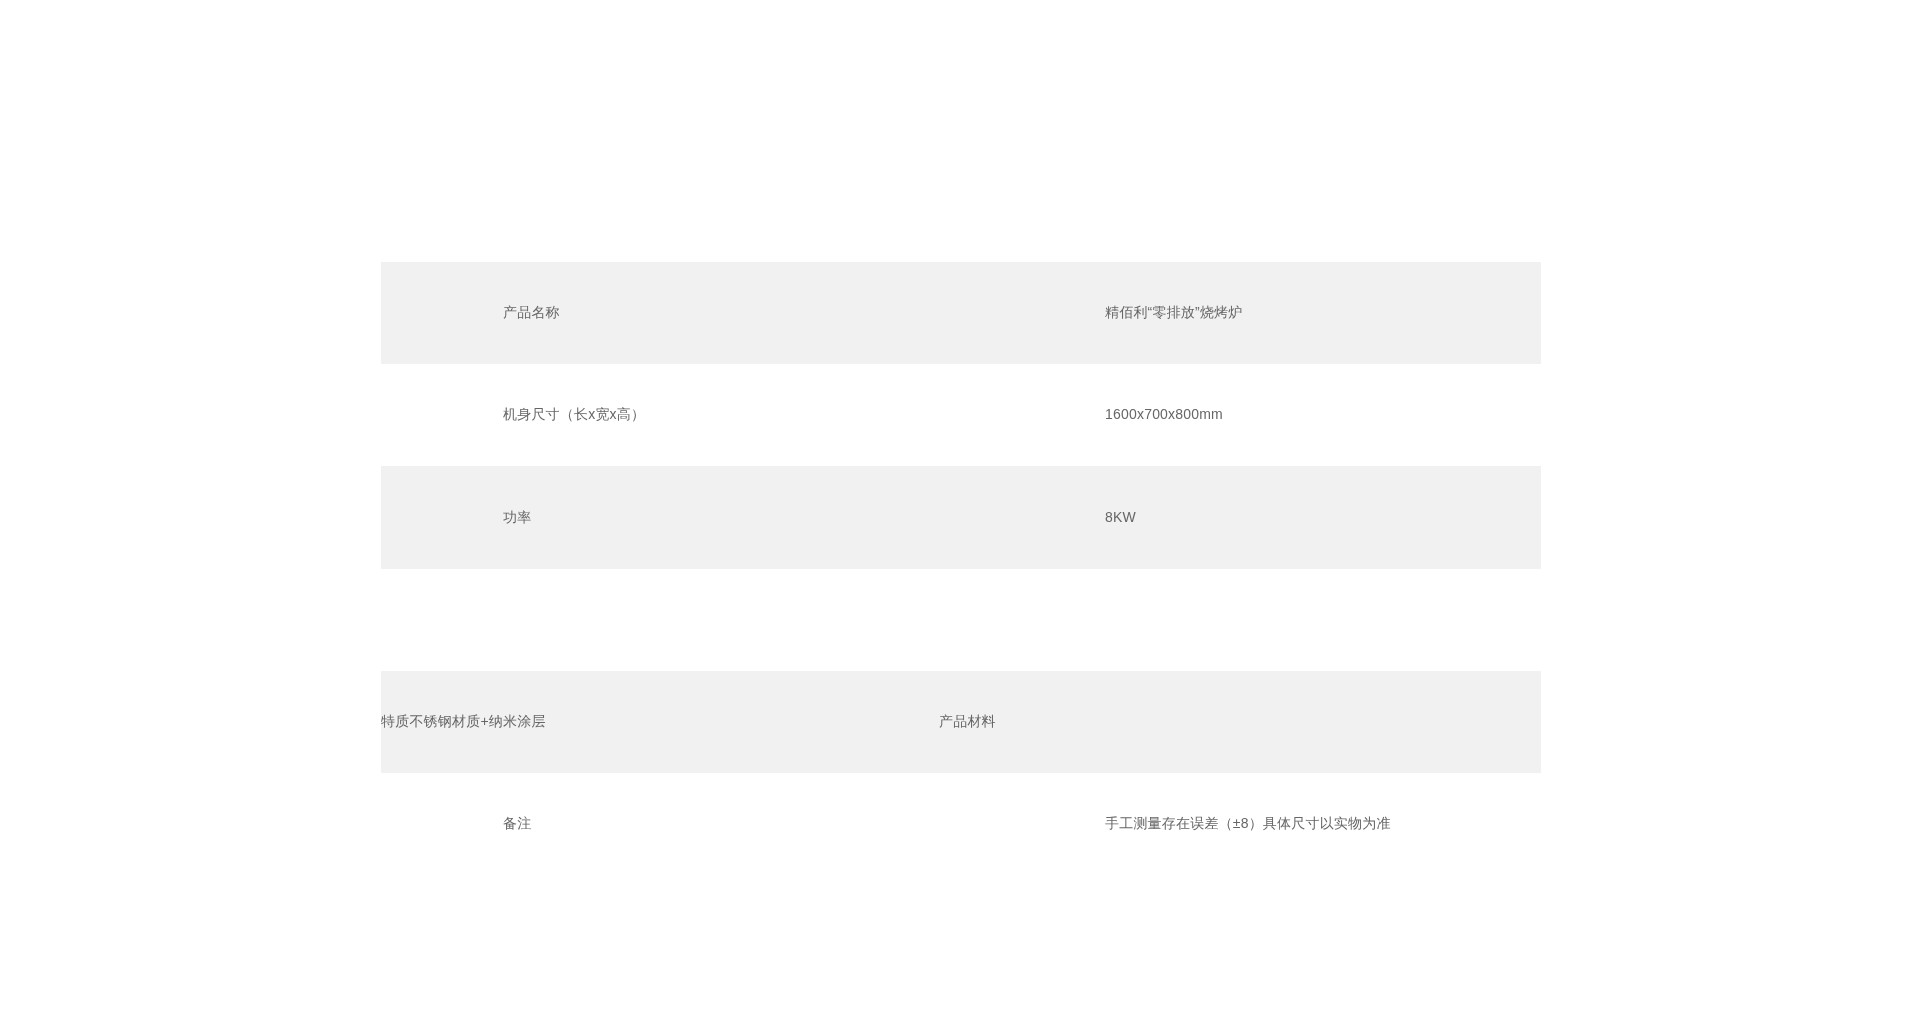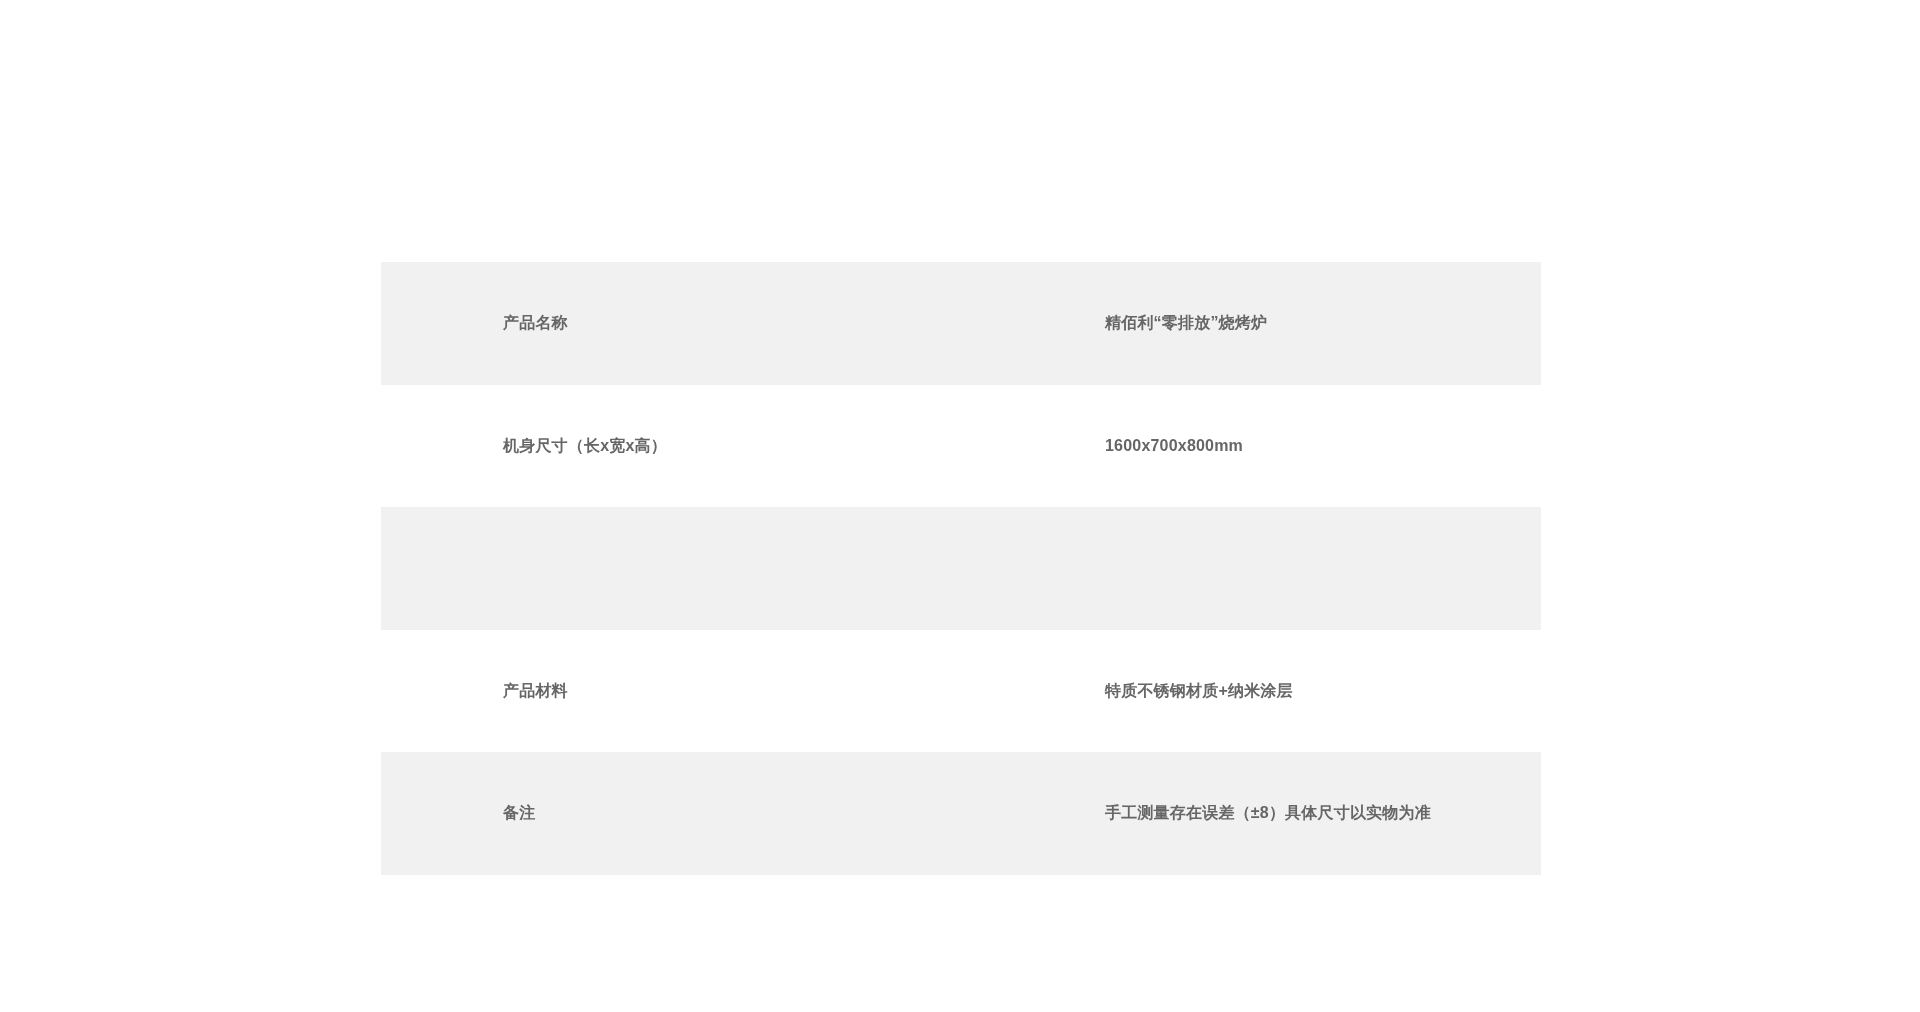--- a/index.html
+++ b/index.html
@@ -34,26 +34,25 @@
     display: flex;
     align-items: center;
     background: var(--row-bg, #ffffff);
   }
 
   .spec-row:nth-child(odd) {
     background: var(--row-alt-bg, #f1f1f1);
   }
 
   .cell {
-    font-size: 16px;
+    font-size: 14px;
     line-height: 1.4;
     color: var(--text-color, #666666);
     letter-spacing: 0.2px;
     white-space: nowrap;
-    font-weight: bold;
   }
 
   .cell.label {
     width: 724px;
     padding-left: 122px;
     flex-shrink: 0;
   }
 
   .cell.value {
     flex: 1;
@@ -69,29 +68,33 @@
   <div class="spec-row">
     <div class="cell label">产品名称</div>
     <div class="cell value">精佰利“零排放”烧烤炉</div>
   </div>
 
   <div class="spec-row">
     <div class="cell label">机身尺寸（长x宽x高）</div>
     <div class="cell value">1600x700x800mm</div>
   </div>
 
+  <div class="spec-row">
+    <div class="cell label">功率</div>
+    <div class="cell value">8KW</div>
+  </div>
 
 
   <div class="spec-row">
   </div>
 
 
   <div class="spec-row">
+    <div class="cell value">特质不锈钢材质+纳米涂层</div>
     <div class="cell label">产品材料</div>
-    <div class="cell value">特质不锈钢材质+纳米涂层</div>
   </div>
 
   <div class="spec-row">
     <div class="cell label">备注</div>
     <div class="cell value">手工测量存在误差（±8）具体尺寸以实物为准</div>
   </div>
 </div>
 
 </div>
 

